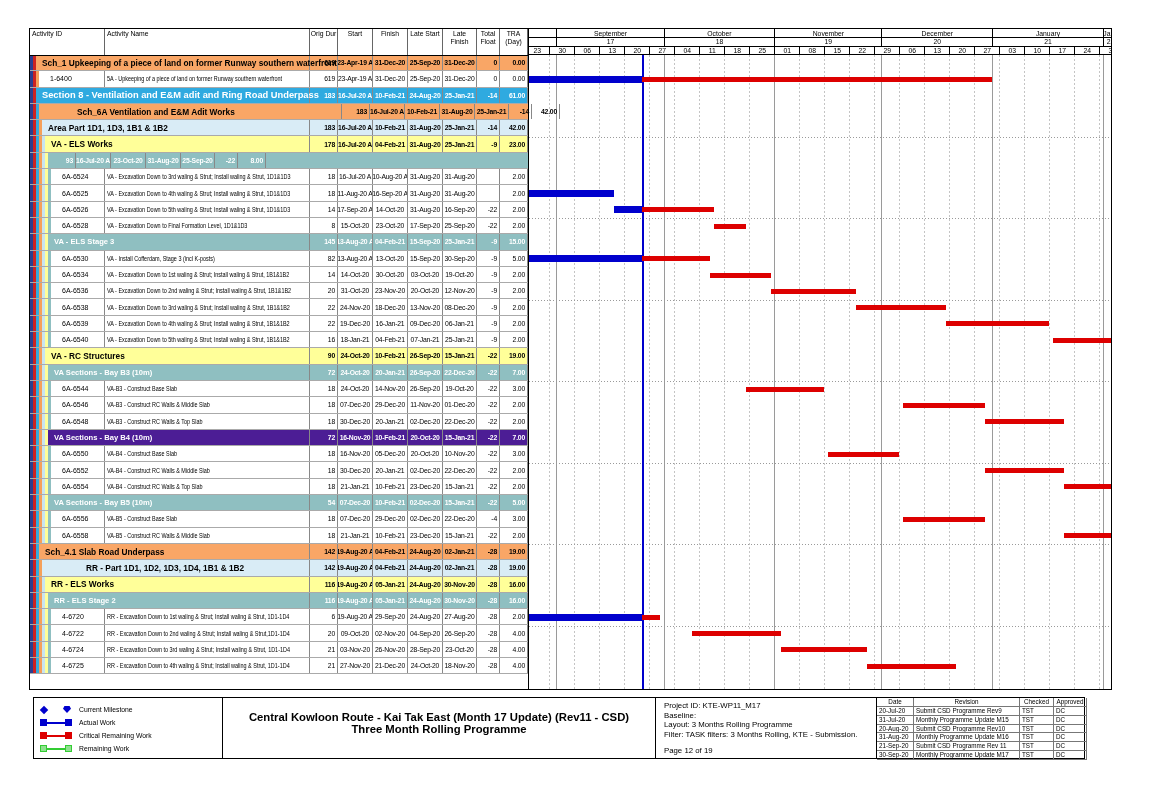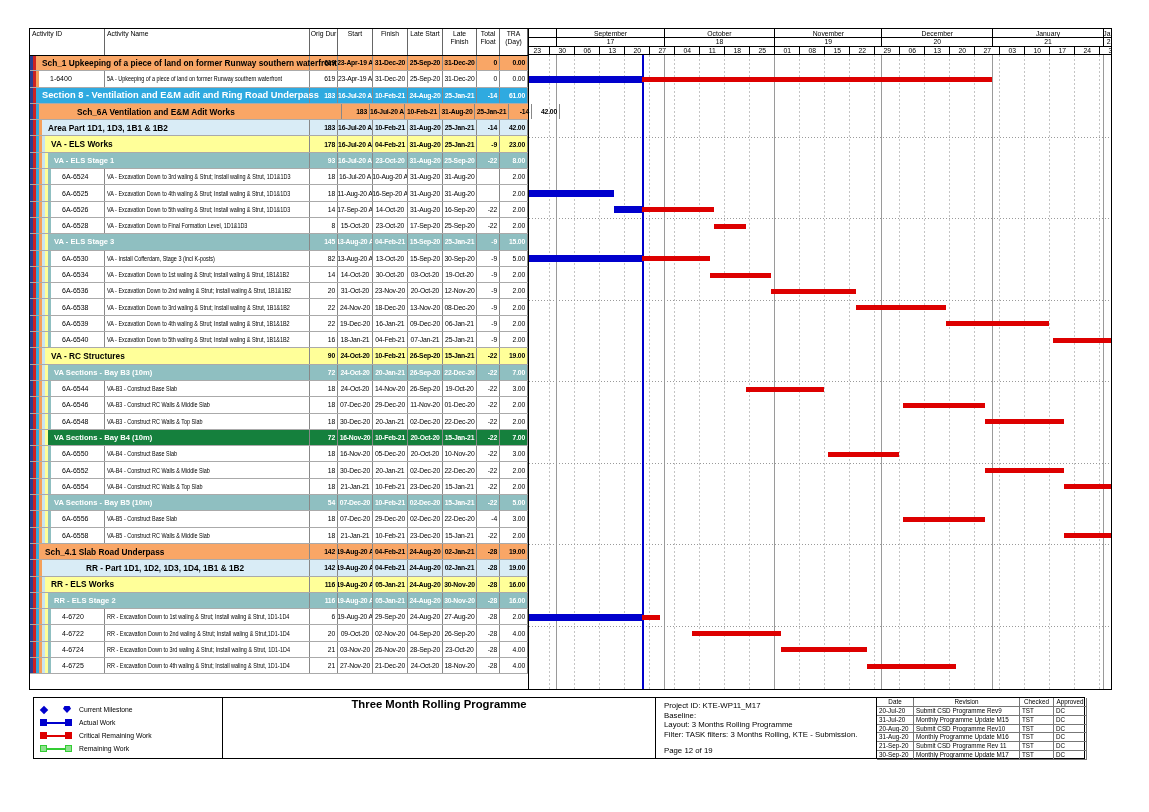--- a/index.html
+++ b/index.html
@@ -164,21 +164,20 @@
           <div class="tcell c-num c-tf" style="width: 23px; flex: 0 0 23px;">-9</div>
           <div class="tcell c-num c-tra" style="width: 28px; flex: 0 0 28px;">23.00</div>
         </div>
         <div class="trow band band-stage" style="background: rgb(143, 191, 193); color: rgb(255, 255, 255);">
           <div class="stripe" style="background: rgb(43, 62, 144);"></div>
           <div class="stripe" style="background: rgb(204, 34, 34);"></div>
           <div class="stripe" style="background: rgb(51, 170, 221);"></div>
           <div class="stripe" style="background: rgb(245, 160, 90);"></div>
           <div class="stripe" style="background: rgb(200, 228, 240);"></div>
           <div class="stripe" style="background: rgb(255, 255, 153);"></div>
-          <div class="tcell c-band-name" style="width: 262px; flex: 0 0 262px;">VA - ELS Stage 1</div>
           <div class="tcell c-num c-dur" style="width: 28px; flex: 0 0 28px;">93</div>
           <div class="tcell c-num c-start" style="width: 35px; flex: 0 0 35px;">16-Jul-20 A</div>
           <div class="tcell c-num c-finish" style="width: 35px; flex: 0 0 35px;">23-Oct-20</div>
           <div class="tcell c-num c-lstart" style="width: 35px; flex: 0 0 35px;">31-Aug-20</div>
           <div class="tcell c-num c-lfinish" style="width: 34px; flex: 0 0 34px;">25-Sep-20</div>
           <div class="tcell c-num c-tf" style="width: 23px; flex: 0 0 23px;">-22</div>
           <div class="tcell c-num c-tra" style="width: 28px; flex: 0 0 28px;">8.00</div>
         </div>
         <div class="trow leaf" style="background: rgb(255, 255, 255); color: rgb(0, 0, 0);">
           <div class="stripe" style="background: rgb(43, 62, 144);"></div>
@@ -480,21 +479,21 @@
             <span class="sq">VA-B3 - Construct RC Walls &amp; Top Slab</span>
           </div>
           <div class="tcell c-num c-dur" style="width: 28px; flex: 0 0 28px;">18</div>
           <div class="tcell c-num c-start" style="width: 35px; flex: 0 0 35px;">30-Dec-20</div>
           <div class="tcell c-num c-finish" style="width: 35px; flex: 0 0 35px;">20-Jan-21</div>
           <div class="tcell c-num c-lstart" style="width: 35px; flex: 0 0 35px;">02-Dec-20</div>
           <div class="tcell c-num c-lfinish" style="width: 34px; flex: 0 0 34px;">22-Dec-20</div>
           <div class="tcell c-num c-tf" style="width: 23px; flex: 0 0 23px;">-22</div>
           <div class="tcell c-num c-tra" style="width: 28px; flex: 0 0 28px;">2.00</div>
         </div>
-        <div class="trow band band-stage" style="background: #15803d; color: rgb(255, 255, 255);">
+        <div class="trow band band-stage" style="background: #4c1d95; color: rgb(255, 255, 255);">
           <div class="stripe" style="background: rgb(43, 62, 144);"></div>
           <div class="stripe" style="background: rgb(204, 34, 34);"></div>
           <div class="stripe" style="background: rgb(51, 170, 221);"></div>
           <div class="stripe" style="background: rgb(245, 160, 90);"></div>
           <div class="stripe" style="background: rgb(200, 228, 240);"></div>
           <div class="stripe" style="background: rgb(255, 255, 153);"></div>
           <div class="tcell c-band-name" style="width: 262px; flex: 0 0 262px;">VA Sections - Bay B4 (10m)</div>
           <div class="tcell c-num c-dur" style="width: 28px; flex: 0 0 28px;">72</div>
           <div class="tcell c-num c-start" style="width: 35px; flex: 0 0 35px;">16-Nov-20</div>
           <div class="tcell c-num c-finish" style="width: 35px; flex: 0 0 35px;">10-Feb-21</div>
@@ -899,20 +898,21 @@
         <div class="lg-item" style="top: 46px;">
           <div class="lg-icon">
             <div class="lg-line" style="background: rgb(51, 204, 51);"></div>
             <div class="lg-sq" style="left: 0px; background: rgb(143, 224, 143); border: 1px solid rgb(51, 204, 51);"></div>
             <div class="lg-sq" style="right: 0px; background: rgb(143, 224, 143); border: 1px solid rgb(51, 204, 51);"></div>
           </div>
           <div class="lg-label">Remaining Work</div>
         </div>
       </div>
     <div id="titlebox">
+      <div id="title-l1">Central Kowloon Route - Kai Tak East (Month 17 Update) (Rev11 - CSD)</div>
       <div id="title-l2">Three Month Rolling Programme</div>
     </div>
     <div id="infobox">
       <div id="info-lines">
           <div class="info-line">Project ID: KTE-WP11_M17</div>
           <div class="info-line">Baseline:</div>
           <div class="info-line">Layout: 3 Months Rolling Programme</div>
           <div class="info-line">Filter: TASK filters: 3 Months Rolling, KTE - Submission.</div>
         </div>
       <div class="info-page">Page 12 of 19</div>

